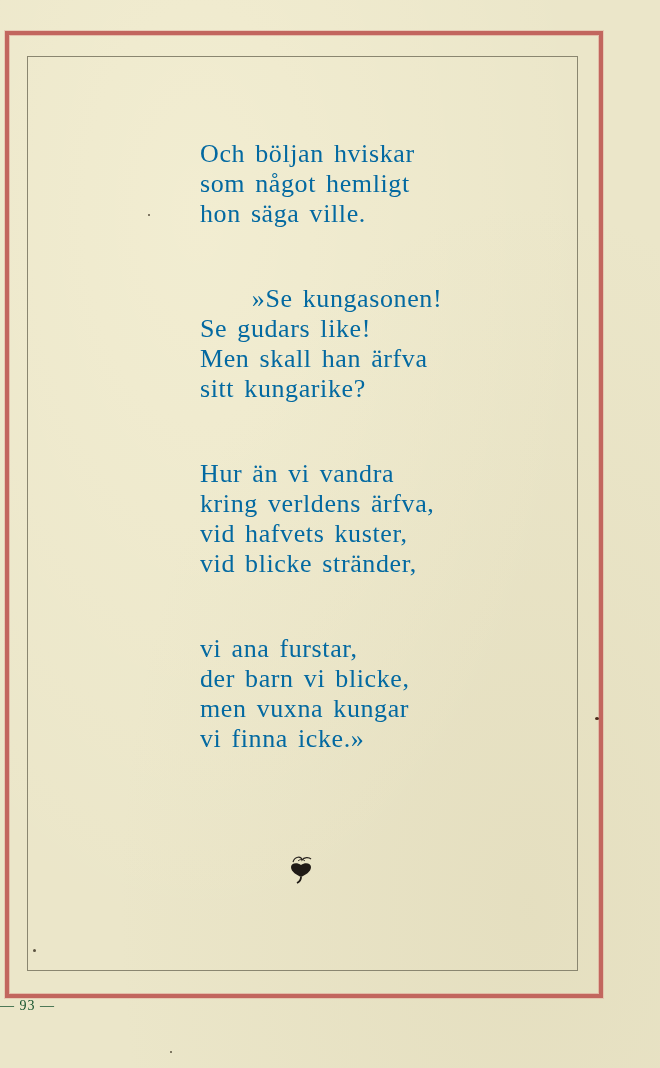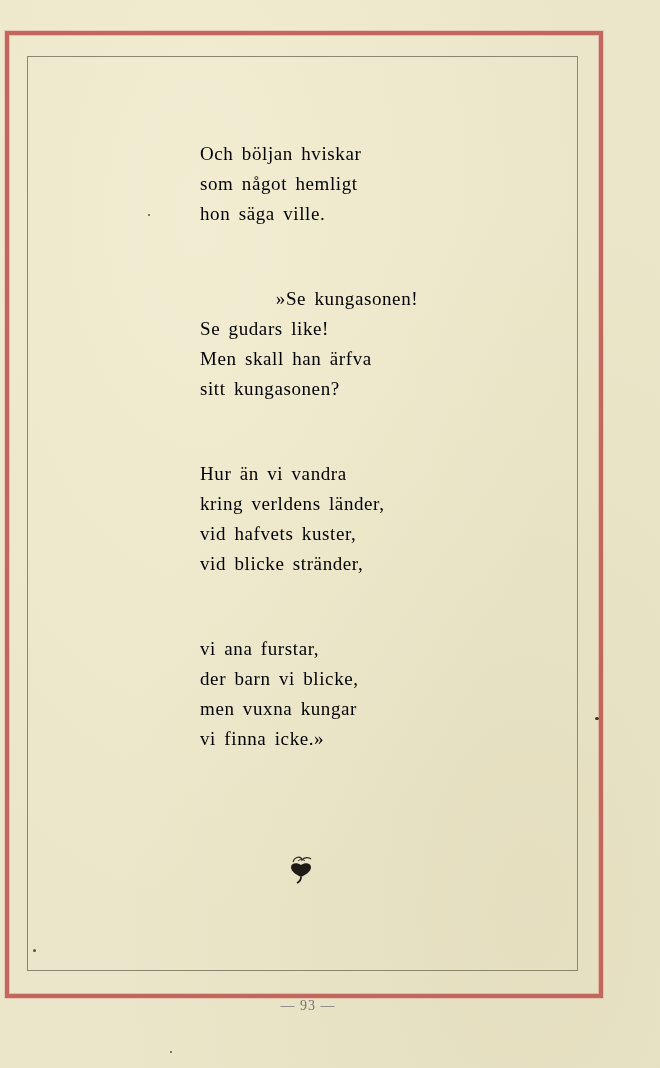--- a/index.html
+++ b/index.html
@@ -38,22 +38,22 @@
       width: 549px;
       height: 913px;
       border: 1px solid #8a8670;
     }
     .poem {
       position: absolute;
       left: 200px;
       top: 139px;
       width: 300px;
       font-family: "Liberation Serif", "DejaVu Serif", serif;
-      font-size: 19px;
-      color: #000000;
+      font-size: 26px;
+      color: #0369a1;
       letter-spacing: 0.6px;
       word-spacing: 3px;
     }
     .stanza {
       margin: 0 0 55px 0;
     }
     .line {
       display: block;
       height: 30px;
       line-height: 30px;
@@ -64,26 +64,25 @@
       left: 289px;
       top: 853px;
       width: 24px;
       height: 34px;
     }
     .page-number {
       position: absolute;
       left: 0;
       width: 600px;
       top: 998px;
-      text-align: center;
+      text-align: left;
       font-family: "Liberation Serif", "DejaVu Serif", serif;
       font-size: 14px;
-      color: #737373;
+      color: #14532d;
       letter-spacing: 1px;
-      margin-left: 8px;
     }
     .speck {
       position: absolute;
       background: #5a5240;
       border-radius: 50%;
     }
   </style>
 </head>
 <body>
 
@@ -95,25 +94,25 @@
 <div class="poem">
   <div class="stanza">
     <span class="line">Och böljan hviskar</span>
     <span class="line">som något hemligt</span>
     <span class="line">hon säga ville.</span>
   </div>
   <div class="stanza">
     <span class="line" style="margin-left:-6px;text-align:center;">»Se kungasonen!</span>
     <span class="line">Se gudars like!</span>
     <span class="line">Men skall han ärfva</span>
-    <span class="line">sitt kungasonen?</span>
+    <span class="line">sitt kungarike?</span>
   </div>
   <div class="stanza">
     <span class="line">Hur än vi vandra</span>
-    <span class="line">kring verldens länder,</span>
+    <span class="line">kring verldens ärfva,</span>
     <span class="line">vid hafvets kuster,</span>
     <span class="line">vid blicke stränder,</span>
   </div>
   <div class="stanza">
     <span class="line">vi ana furstar,</span>
     <span class="line">der barn vi blicke,</span>
     <span class="line">men vuxna kungar</span>
     <span class="line">vi finna icke.»</span>
   </div>
 </div>

